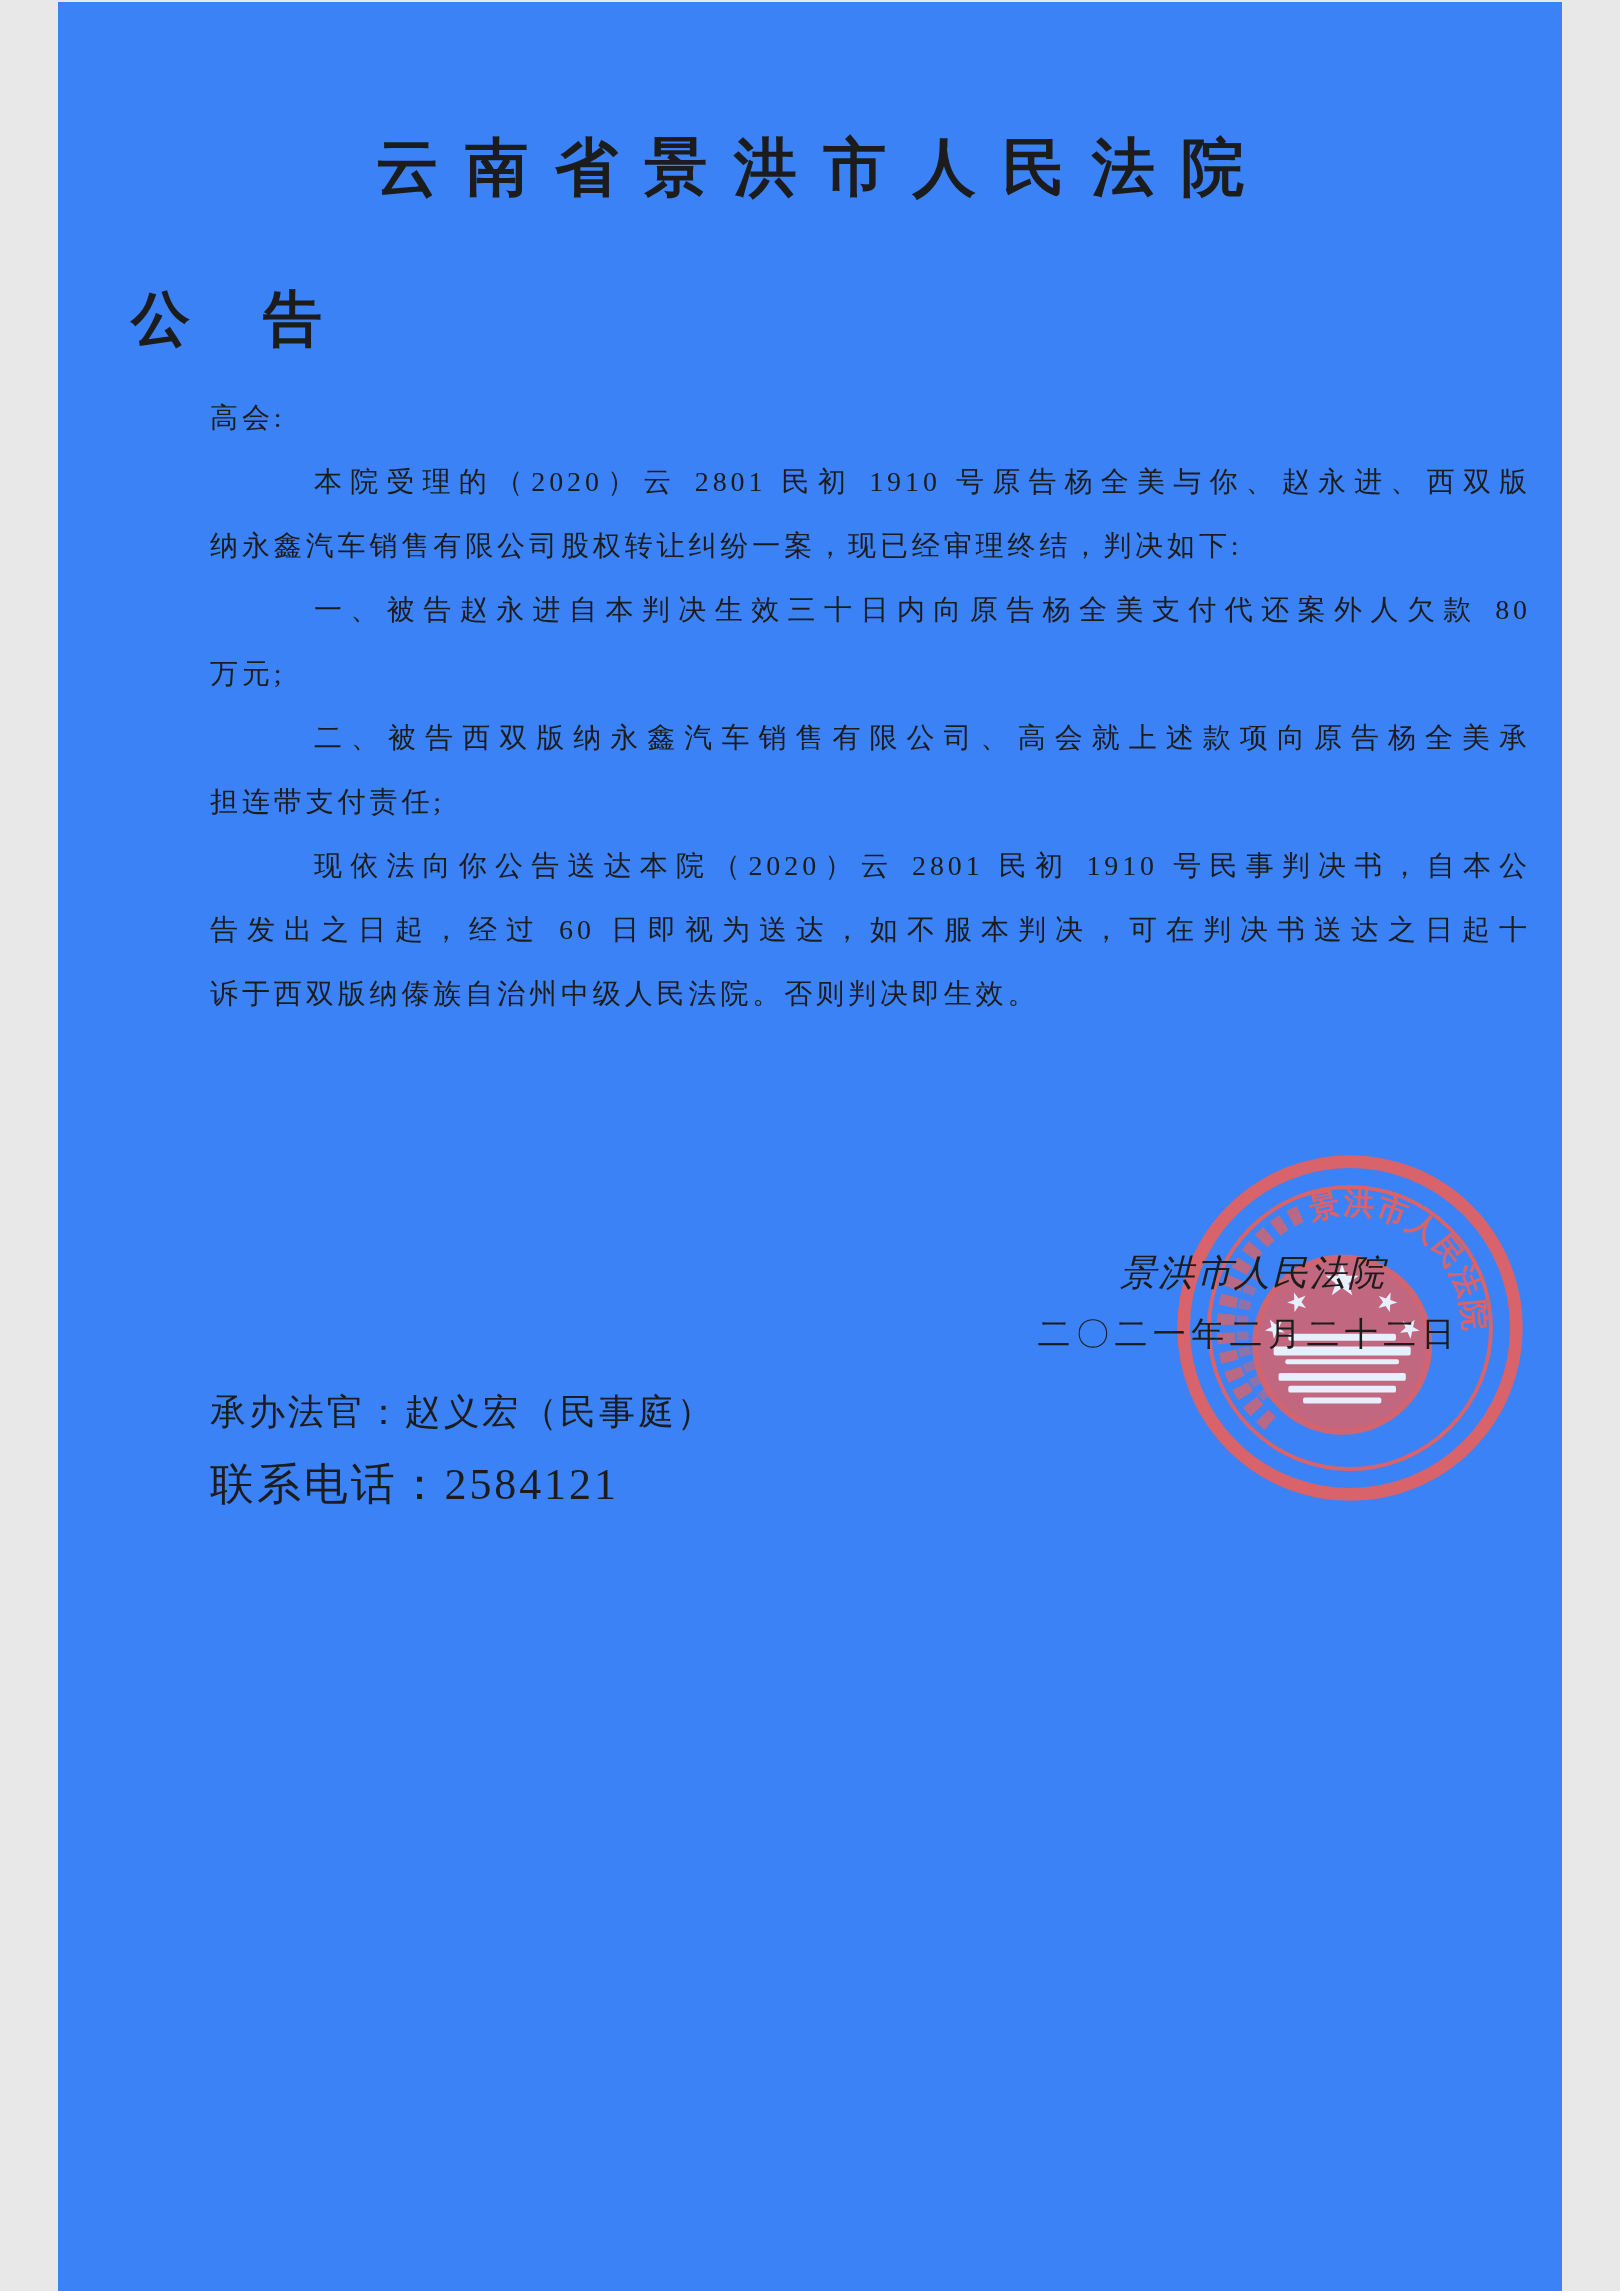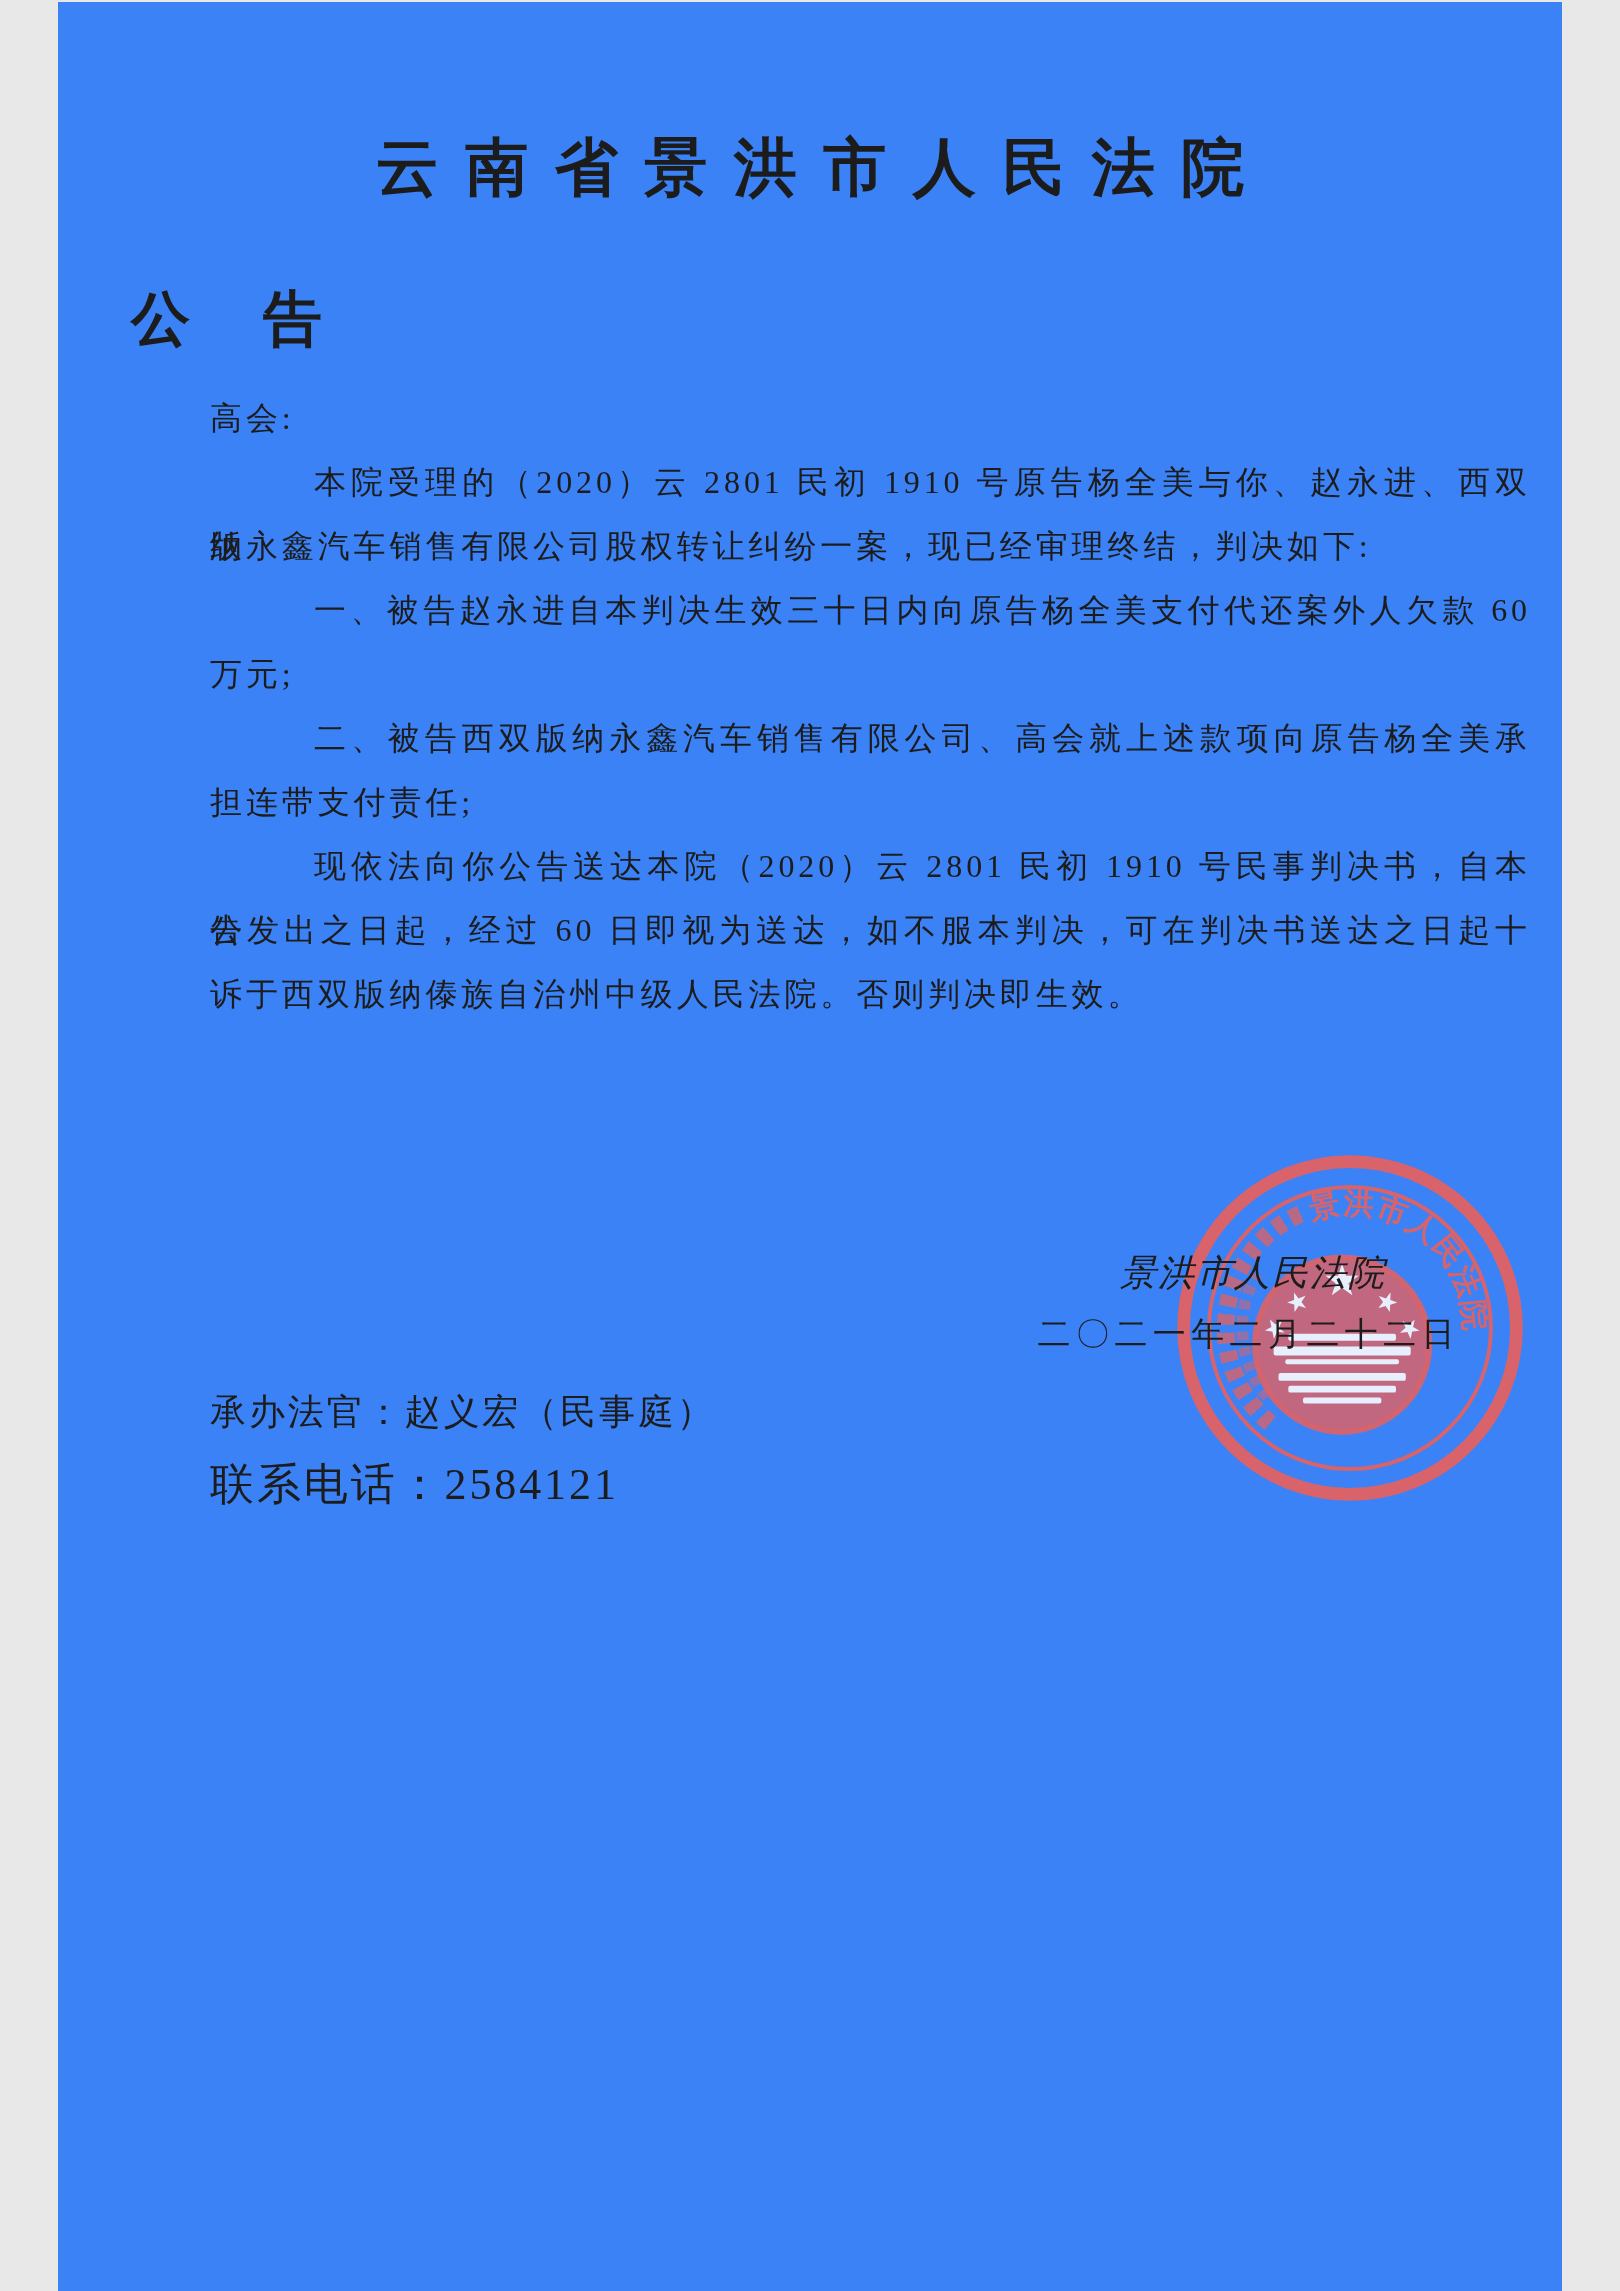--- a/index.html
+++ b/index.html
@@ -20,21 +20,21 @@
   .doc-title{
     position:absolute;top:278px;left:0;width:100%;
     text-align:left;font-size:59px;font-weight:bold;
     letter-spacing:73px;text-indent:73px;white-space:nowrap;
   }
   .body-block{
     position:absolute;top:384px;left:152px;width:1321px;
     z-index:3;
   }
   .line{
-    height:64px;line-height:64px;font-size:32px;
+    height:64px;line-height:64px;font-size:28px;
     letter-spacing:3.9px;text-align:left;
   }
   .line.fill{
     text-align:justify;
     text-align-last:justify;
   }
   .line.indent{text-indent:104px;}
   .sig-court{
     position:absolute;top:1247px;right:176px;
     font-size:36px;letter-spacing:2px;white-space:nowrap;z-index:3;font-style:italic;
@@ -68,21 +68,21 @@
 <div class="page">
 
   <div class="court-title">云南省景洪市人民法院</div>
 
   <div class="doc-title">公告</div>
 
   <div class="body-block">
     <div class="line">高会:</div>
     <div class="line indent fill">本院受理的（2020）云 2801 民初 1910 号原告杨全美与你、赵永进、西双版</div>
     <div class="line">纳永鑫汽车销售有限公司股权转让纠纷一案，现已经审理终结，判决如下:</div>
-    <div class="line indent fill">一、被告赵永进自本判决生效三十日内向原告杨全美支付代还案外人欠款 60</div>
+    <div class="line indent fill">一、被告赵永进自本判决生效三十日内向原告杨全美支付代还案外人欠款 80</div>
     <div class="line">万元;</div>
     <div class="line indent fill">二、被告西双版纳永鑫汽车销售有限公司、高会就上述款项向原告杨全美承</div>
     <div class="line">担连带支付责任;</div>
     <div class="line indent fill">现依法向你公告送达本院（2020）云 2801 民初 1910 号民事判决书，自本公</div>
     <div class="line fill">告发出之日起，经过 60 日即视为送达，如不服本判决，可在判决书送达之日起十</div>
     <div class="line">诉于西双版纳傣族自治州中级人民法院。否则判决即生效。</div>
   </div>
 
   <div class="seal">
     <svg viewBox="0 0 380 380">

